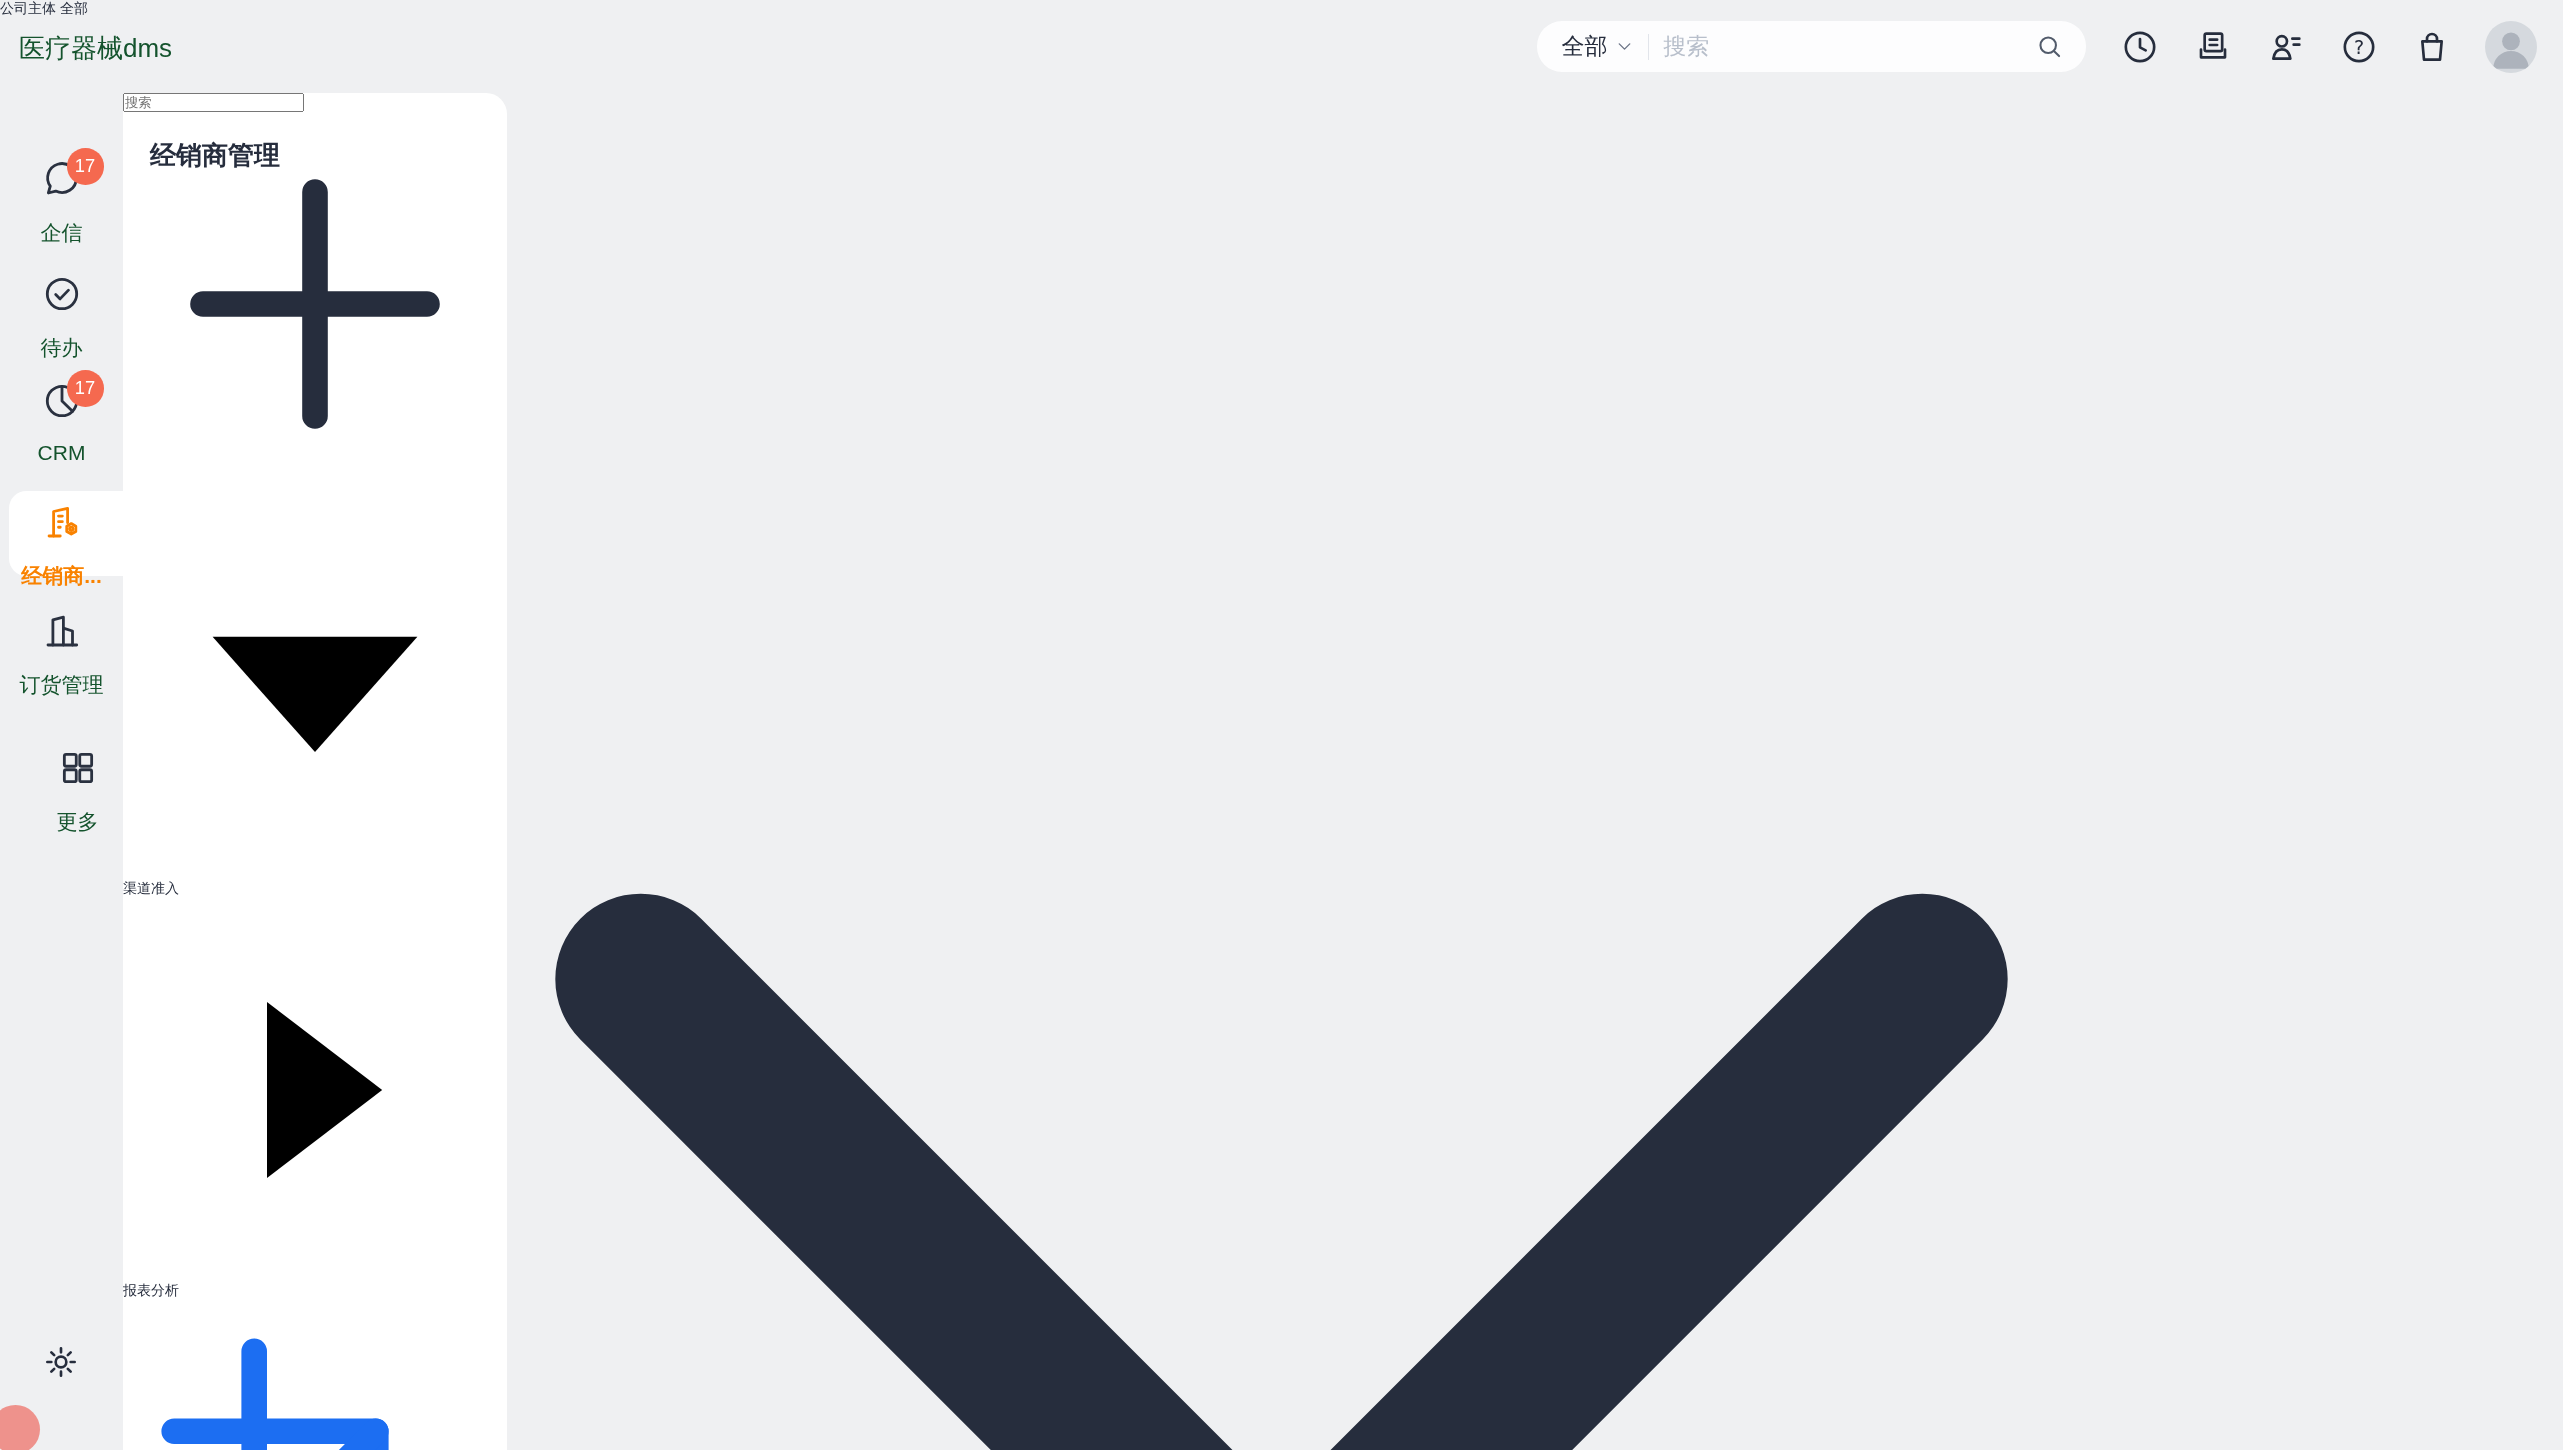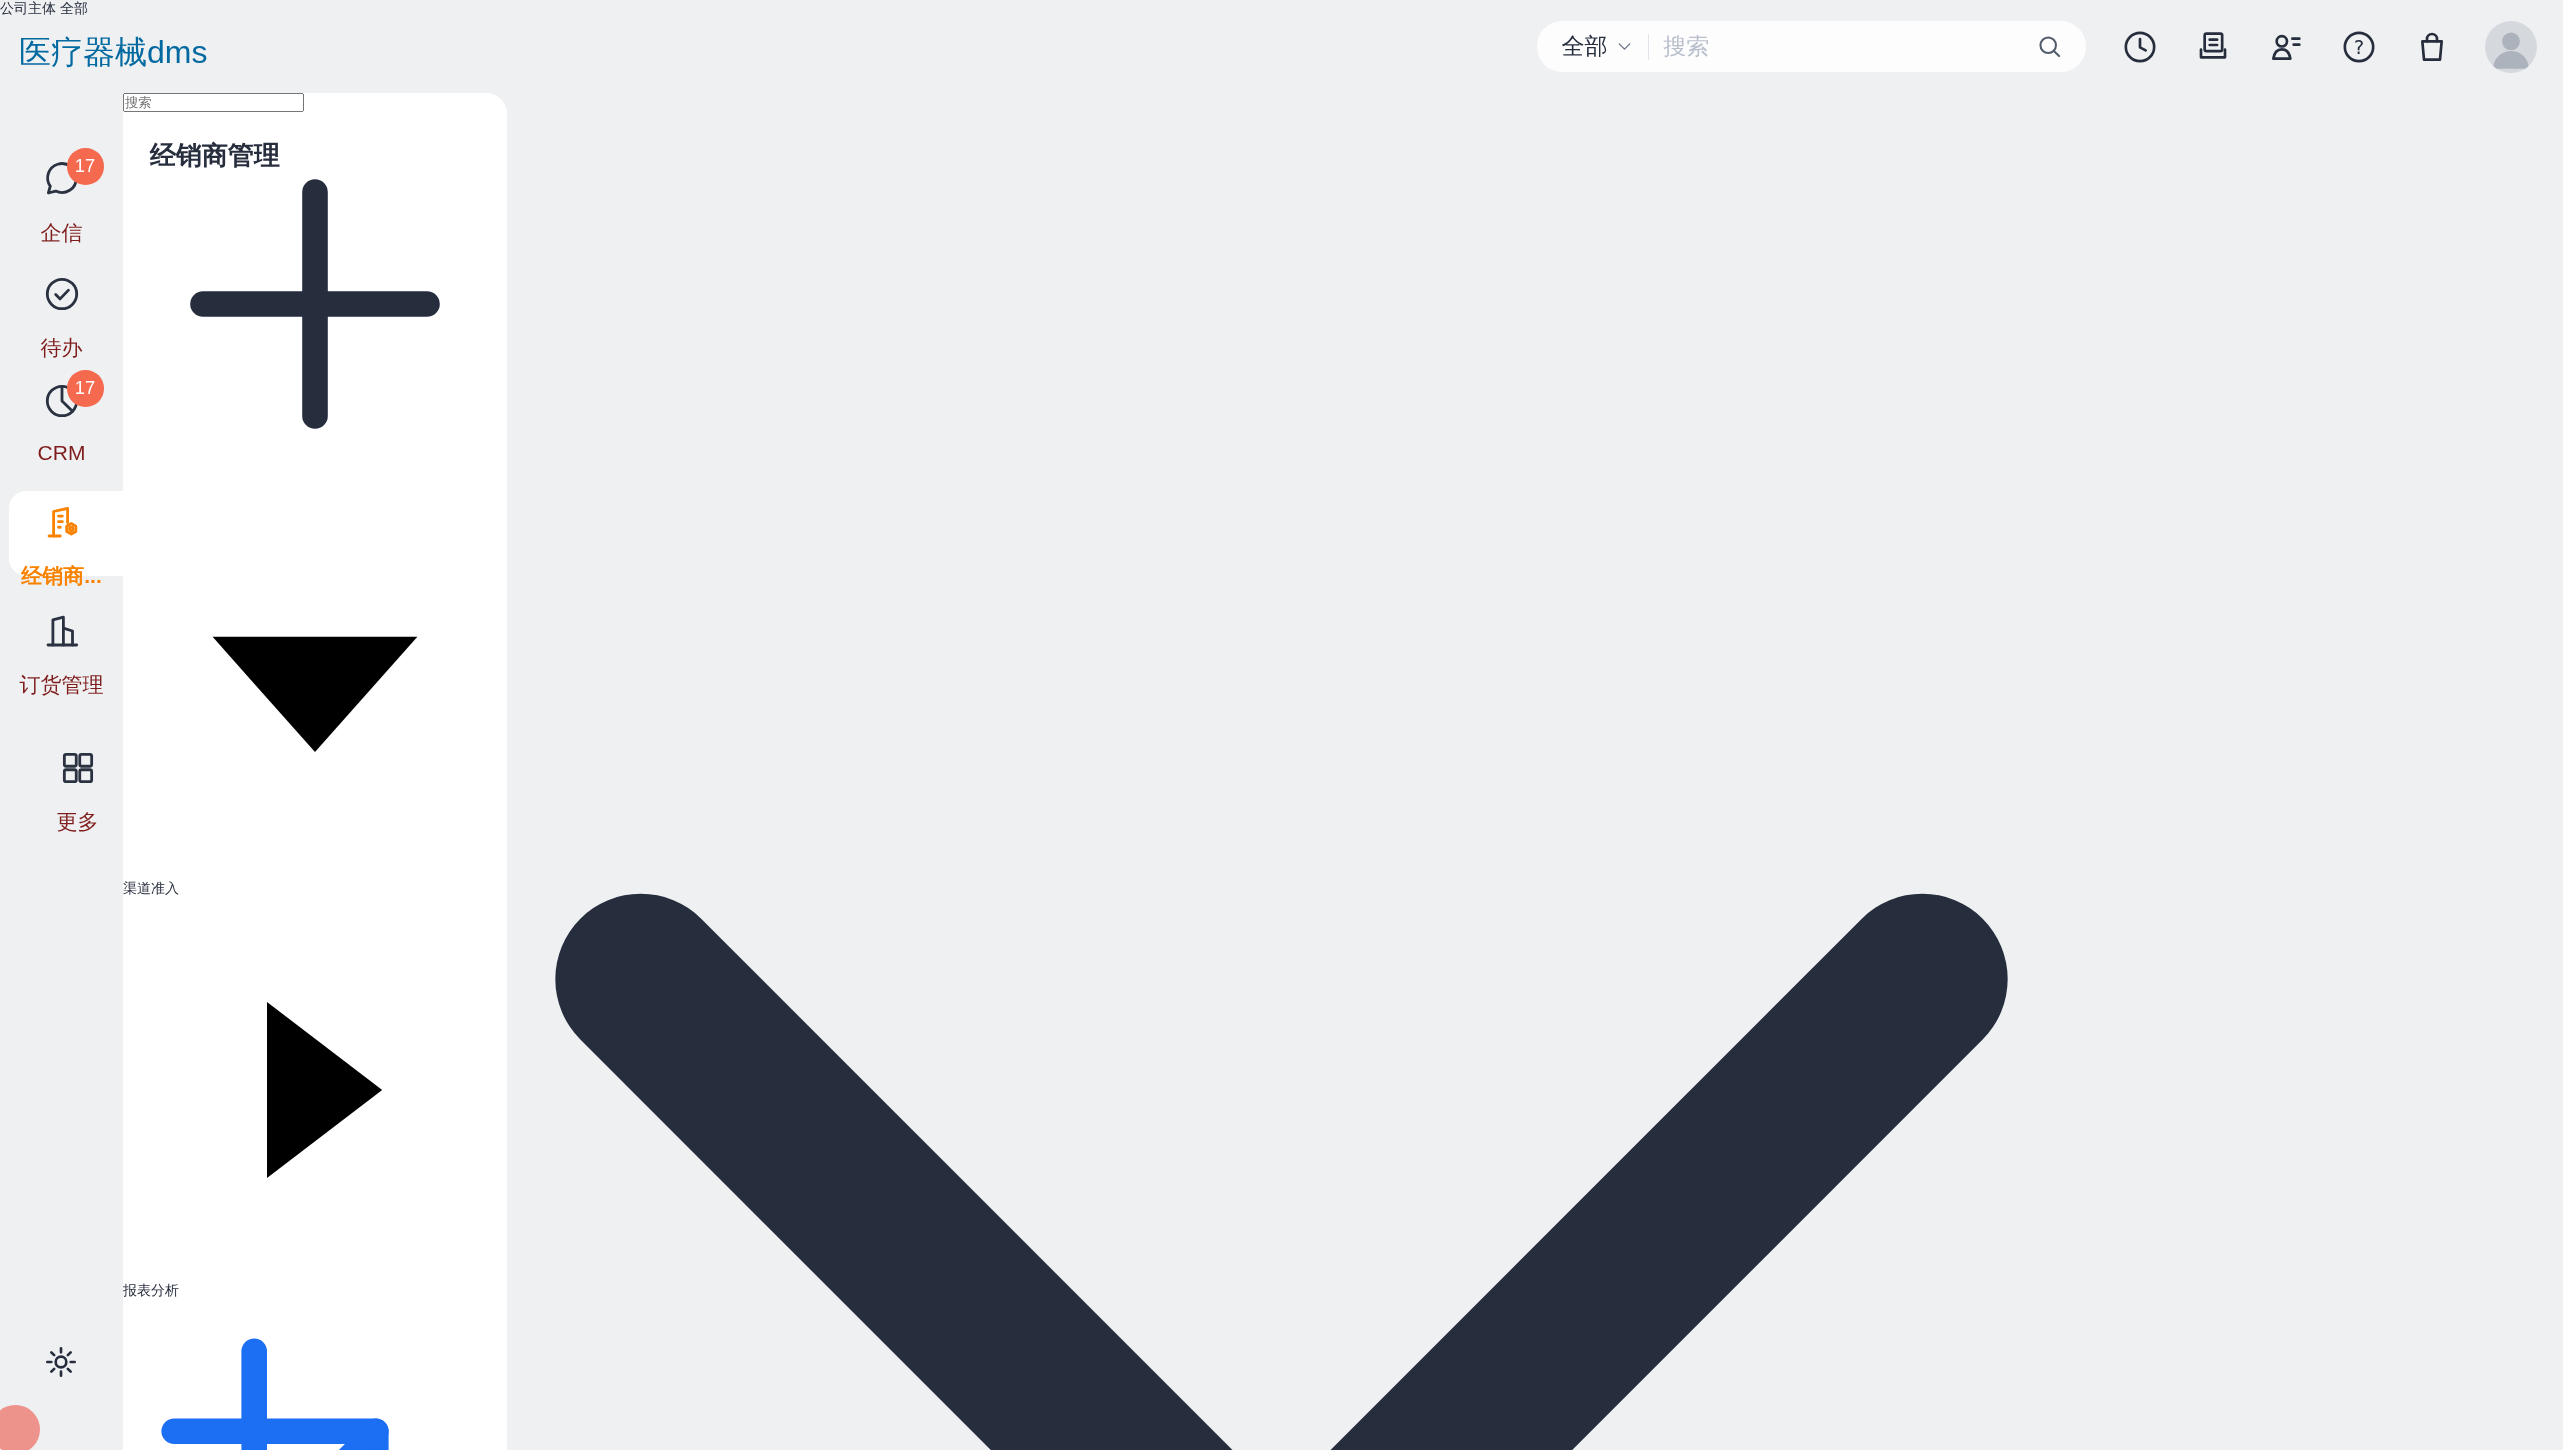--- a/index.html
+++ b/index.html
@@ -3,38 +3,38 @@
 <meta charset="utf-8">
 <style>
   * { margin:0; padding:0; box-sizing:border-box; }
   html,body { width:2563px; height:1451px; }
   body { font-family:"Liberation Sans","DejaVu Sans",sans-serif; color:#262D3D; }
   .screen { position:relative; width:2563px; height:1451px; background:#EFF0F2; overflow:hidden; }
   svg { display:block; }
   .ic { stroke:currentColor; fill:none; stroke-width:1.6; stroke-linecap:round; stroke-linejoin:round; }
 
   
-  .app-title { position:absolute; left:19px; top:31px; font-size:32px; font-weight:500; color:#0369a1; }
+  .app-title { position:absolute; left:19px; top:31px; font-size:26px; font-weight:500; color:#14532d; }
   .g-search { position:absolute; left:1537px; top:21px; width:549px; height:51px; background:#FDFDFE; border-radius:25px;
               display:flex; align-items:center; padding:0 21px 0 24.4px; }
   .g-search .scope { font-size:23px; color:#262D3D; }
   .g-search .chev { width:21px; height:21px; color:#6B7486; margin-left:7px; }
   .g-search .vdiv { width:1.7px; height:26px; background:#E2E5EB; margin:0 14px 0 12.2px; }
   .g-search input { flex:1; border:none; outline:none; background:transparent; font-size:23px; color:#262D3D; font-family:inherit; }
   .g-search input::placeholder { color:#B8BFCB; }
   .g-search .mag { width:31px; height:31px; color:#525B6B; }
   .top-icons { position:absolute; right:26px; top:0; height:93px; display:flex; align-items:center; gap:33px; }
   .tico { width:40px; height:40px; color:#262D3D; cursor:pointer; }
   .avatar { width:52px; height:52px; border-radius:50%; background:#D5D9DE; overflow:hidden; }
 
   
   .rail { position:absolute; left:0; top:93px; width:123px; bottom:0; }
   .rail-item { position:absolute; left:0; width:123px; display:flex; flex-direction:column; align-items:center; cursor:pointer;gap:12px; }
   .rail-item .iwrap { position:relative; width:42px; height:42px; color:#2A3140; }
-  .rail-item .rlabel { margin-top:7px; font-size:21px; color:#7f1d1d; white-space:nowrap; }
+  .rail-item .rlabel { margin-top:7px; font-size:21px; color:#14532d; white-space:nowrap; }
   .badge { position:absolute; top:-10.5px; left:26px; min-width:37px; height:37px; border-radius:18.3px; background:#F5694F;
            color:#fff; font-size:18.3px; display:flex; align-items:center; justify-content:center; padding:0 5.2px; }
   .active-block { position:absolute; left:8.7px; right:0; top:398px; height:85px; background:#fff; border-radius:17.4px 0 0 17.4px; }
   .rail-item.active .iwrap, .rail-item.active .rlabel { color:#F98200; }
   .rail-item.active .rlabel { font-weight:700; }
   .rail-gear { position:absolute; left:41px; top:1249px; width:40px; height:40px; color:#262D3D; cursor:pointer; }
   .pink-dot { position:absolute; left:-8.7px; top:1312px; width:49px; height:49px; border-radius:50%; background:#EE928C; }
 
   
   .sidebar { position:absolute; left:123px; top:93px; width:384px; bottom:0; background:#fff; border-radius:21px 21px 0 0; }

